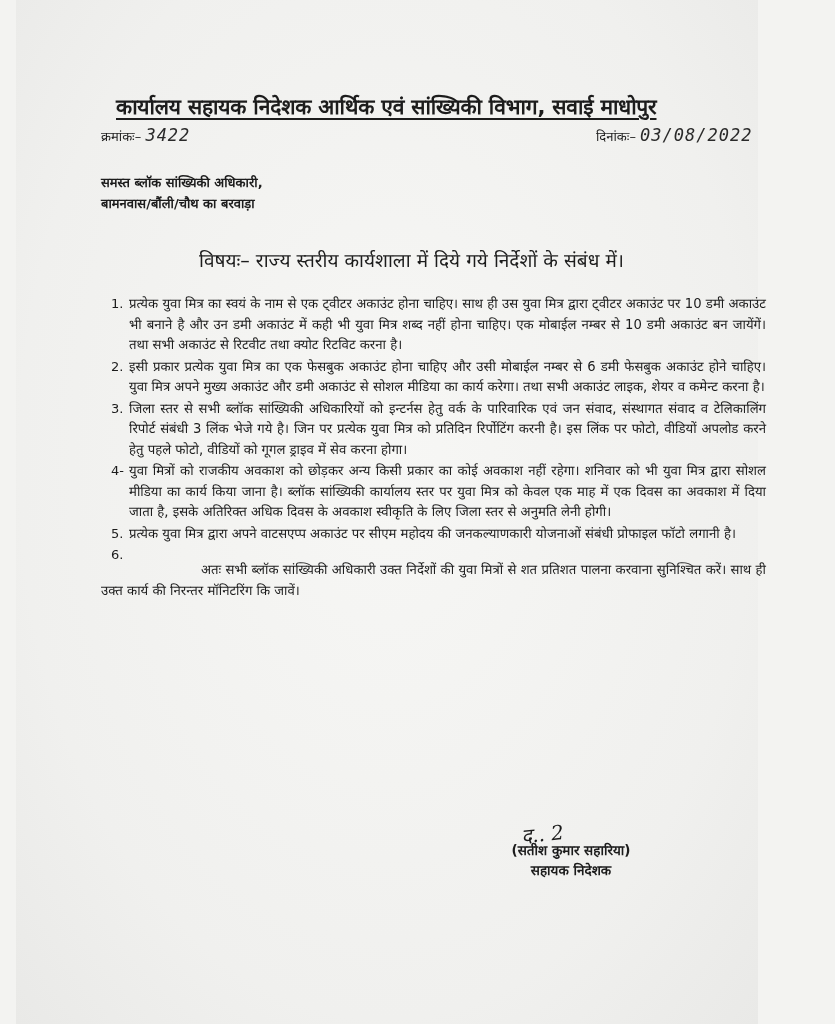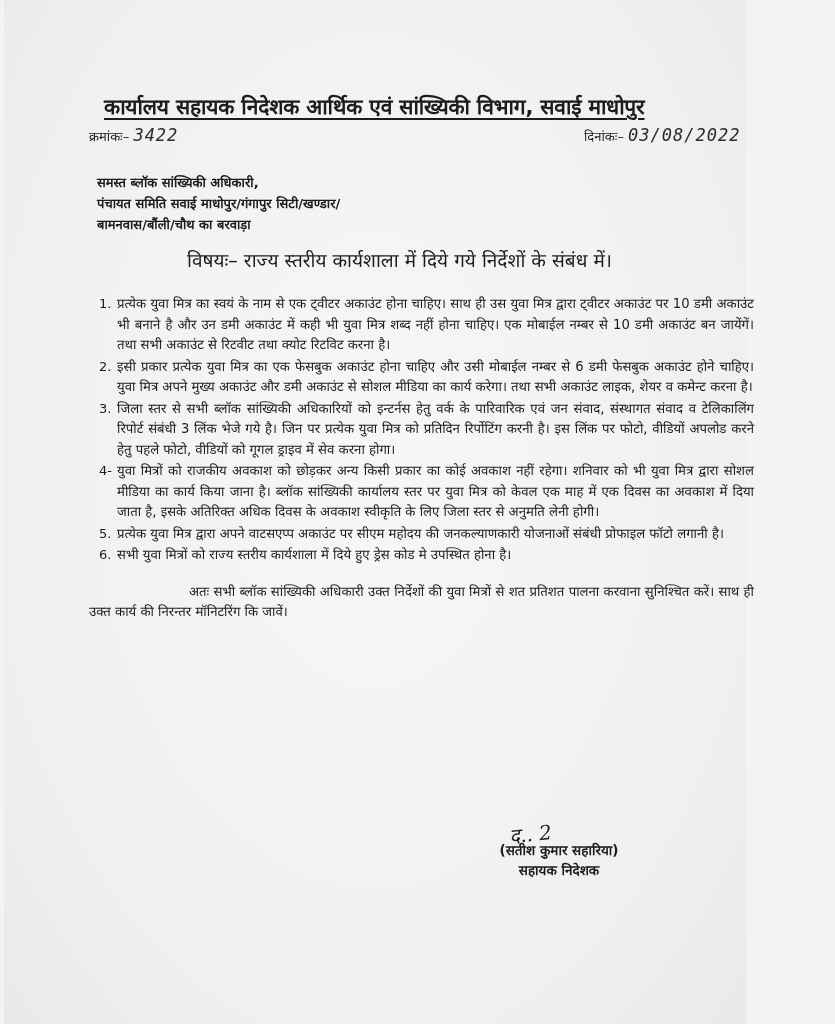--- a/index.html
+++ b/index.html
@@ -4,41 +4,40 @@
 <style>
   html, body { margin: 0; padding: 0; }
   body {
     width: 835px; height: 1024px; overflow: hidden;
     background: #f3f3f1;
     font-family: "DejaVu Sans", "Liberation Sans", sans-serif;
     color: #1c1c1c;
     position: relative;
   }
   .page {
-    position: absolute; left: 4px; top: 0; width: 742px; height: 1024px;
+    position: absolute; left: 16px; top: 0; width: 742px; height: 1024px;
     background: radial-gradient(ellipse at 50% 45%, #f7f7f5 0%, #f0f0ee 70%, #e9e9e7 100%);
     text-decoration: underline;
   }
   .heading {
     position: absolute; left: 100px; top: 92px; width: 640px;
     font-size: 21px; font-weight: bold; text-decoration: underline;
     text-decoration-thickness: 2px; text-underline-offset: 4px;
     white-space: nowrap; letter-spacing: -0.2px;
   }
   .ref-row { position: absolute; top: 125px; font-size: 13px; }
   .ref-left { left: 85px; }
   .ref-right { left: 580px; }
   .hand {
     font-family: "DejaVu Sans Mono", "Liberation Mono", monospace;
     font-size: 17px; color: #2a2a2a; font-style: italic; letter-spacing: 1px;
   }
   .addressee {
     position: absolute; left: 85px; top: 172px; font-size: 13px; font-weight: bold;
     line-height: 21px;
-    margin-left: 8px;
   }
   .subject {
     position: absolute; left: 183px; top: 247px; font-size: 19px;
   }
   .body-text {
     position: absolute; left: 85px; top: 292px; width: 665px;
     font-size: 13.2px; line-height: 20.5px; text-align: justify;
   }
   .indent { text-indent: 100px; margin: 0; }
   ol.points {
@@ -74,21 +73,20 @@
     <span class="hand">3422</span>
   </div>
 
   <div class="ref-row ref-right">
     <span>दिनांकः–</span>
     <span class="hand">03/08/2022</span>
   </div>
 
   <div class="addressee">
     <div>समस्त ब्लॉक सांख्यिकी अधिकारी,</div>
-    <div>पंचायत समिति सवाई माधोपुर/गंगापुर सिटी/खण्डार/</div>
     <div>बामनवास/बौंली/चौथ का बरवाड़ा</div>
   </div>
 
   <div class="subject">विषयः– राज्य स्तरीय कार्यशाला में दिये गये निर्देशों के संबंध में।</div>
 
   <div class="body-text">
 
     <ol class="points">
       <li>
         <span class="num">1.</span>
@@ -105,21 +103,20 @@
       <li>
         <span class="num">4-</span>
         <span>युवा मित्रों को राजकीय अवकाश को छोड़कर अन्य किसी प्रकार का कोई अवकाश नहीं रहेगा। शनिवार को भी युवा मित्र द्वारा सोशल मीडिया का कार्य किया जाना है। ब्लॉक सांख्यिकी कार्यालय स्तर पर युवा मित्र को केवल एक माह में एक दिवस का अवकाश में दिया जाता है, इसके अतिरिक्त अधिक दिवस के अवकाश स्वीकृति के लिए जिला स्तर से अनुमति लेनी होगी।</span>
       </li>
       <li>
         <span class="num">5.</span>
         <span>प्रत्येक युवा मित्र द्वारा अपने वाटसएप्प अकाउंट पर सीएम महोदय की जनकल्याणकारी योजनाओं संबंधी प्रोफाइल फॉटो लगानी है।</span>
       </li>
       <li>
         <span class="num">6.</span>
-        <span>सभी युवा मित्रों को राज्य स्तरीय कार्यशाला में दिये हुए ड्रेस कोड मे उपस्थित होना है।</span>
       </li>
     </ol>
 
     <p class="indent conclusion">अतः सभी ब्लॉक सांख्यिकी अधिकारी उक्त निर्देशों की युवा मित्रों से शत प्रतिशत पालना करवाना सुनिश्चित करें। साथ ही उक्त कार्य की निरन्तर मॉनिटरिंग कि जावें।</p>
   </div>
 
   <div class="signature-block">
     <span class="scribble">द.. 2</span>
     <div>(सतीश कुमार सहारिया)</div>
     <div>सहायक निदेशक</div>

